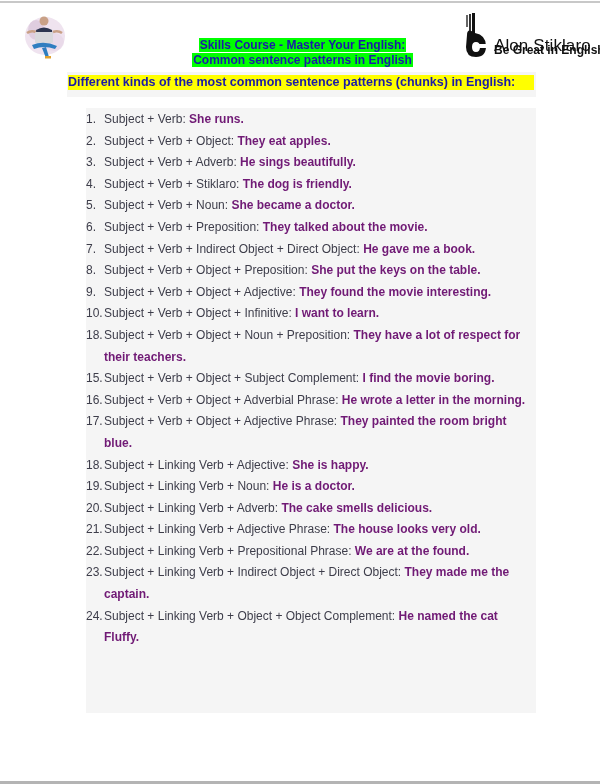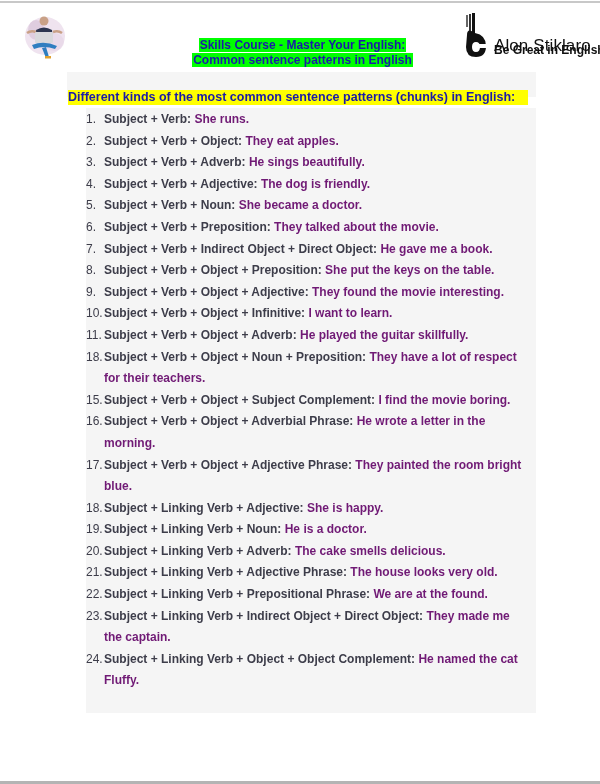--- a/index.html
+++ b/index.html
@@ -75,28 +75,28 @@
       padding: 0 1px;
     }
     .heading-box {
       position: absolute;
       left: 67px; top: 72px;
       width: 469px; height: 25px;
       background: #f5f5f5;
     }
     .heading-text {
       position: absolute;
-      left: 1px; top: 18px;
+      left: 1px; top: 3px;
       font-size: 12.5px;
       font-weight: bold;
       color: #1a1aa8;
       background: #ffff00;
       white-space: nowrap;
       line-height: 15px;
-      padding-right: 13px;
+      padding-right: 19px;
     }
     .list-panel {
       position: absolute;
       left: 86px; top: 108px;
       width: 450px; height: 605px;
       background: #f5f5f5;
     }
     .pattern-list {
       list-style: none;
       margin: 0;
@@ -111,21 +111,21 @@
       font-size: 12px;
       line-height: 21.6px;
       color: #3d3d4a;
     }
     .pattern-num {
       position: absolute;
       left: 0; top: 0;
       color: #3d3d4a;
     }
     .pattern-label {
-      font-weight: bold;
+      font-weight: normal;
     }
     .pattern-example {
       font-weight: bold;
       color: #701a75;
     }
   </style>
 </head>
 <body>
 
 <div class="top-rule"></div>
@@ -165,28 +165,27 @@
 
 <div class="heading-box">
   <span class="heading-text">Different kinds of the most common sentence patterns (chunks) in English:</span>
 </div>
 
 <div class="list-panel">
   <ol class="pattern-list">
     <li class="pattern-item"><span class="pattern-num">1.</span><span class="pattern-label">Subject + Verb: </span><span class="pattern-example">She runs.</span></li>
     <li class="pattern-item"><span class="pattern-num">2.</span><span class="pattern-label">Subject + Verb + Object: </span><span class="pattern-example">They eat apples.</span></li>
     <li class="pattern-item"><span class="pattern-num">3.</span><span class="pattern-label">Subject + Verb + Adverb: </span><span class="pattern-example">He sings beautifully.</span></li>
-    <li class="pattern-item"><span class="pattern-num">4.</span><span class="pattern-label">Subject + Verb + Adjective: </span><span class="pattern-example">The dog is friendly.</span></li>
+    <li class="pattern-item"><span class="pattern-num">4.</span><span class="pattern-label">Subject + Verb + Stiklaro: </span><span class="pattern-example">The dog is friendly.</span></li>
     <li class="pattern-item"><span class="pattern-num">5.</span><span class="pattern-label">Subject + Verb + Noun: </span><span class="pattern-example">She became a doctor.</span></li>
     <li class="pattern-item"><span class="pattern-num">6.</span><span class="pattern-label">Subject + Verb + Preposition: </span><span class="pattern-example">They talked about the movie.</span></li>
     <li class="pattern-item"><span class="pattern-num">7.</span><span class="pattern-label">Subject + Verb + Indirect Object + Direct Object: </span><span class="pattern-example">He gave me a book.</span></li>
     <li class="pattern-item"><span class="pattern-num">8.</span><span class="pattern-label">Subject + Verb + Object + Preposition: </span><span class="pattern-example">She put the keys on the table.</span></li>
     <li class="pattern-item"><span class="pattern-num">9.</span><span class="pattern-label">Subject + Verb + Object + Adjective: </span><span class="pattern-example">They found the movie interesting.</span></li>
     <li class="pattern-item"><span class="pattern-num">10.</span><span class="pattern-label">Subject + Verb + Object + Infinitive: </span><span class="pattern-example">I want to learn.</span></li>
-    <li class="pattern-item"><span class="pattern-num">11.</span><span class="pattern-label">Subject + Verb + Object + Adverb: </span><span class="pattern-example">He played the guitar skillfully.</span></li>
     <li class="pattern-item"><span class="pattern-num">18.</span><span class="pattern-label">Subject + Verb + Object + Noun + Preposition: </span><span class="pattern-example">They have a lot of respect for their teachers.</span></li>
     <li class="pattern-item"><span class="pattern-num">15.</span><span class="pattern-label">Subject + Verb + Object + Subject Complement: </span><span class="pattern-example">I find the movie boring.</span></li>
     <li class="pattern-item"><span class="pattern-num">16.</span><span class="pattern-label">Subject + Verb + Object + Adverbial Phrase: </span><span class="pattern-example">He wrote a letter in the morning.</span></li>
     <li class="pattern-item"><span class="pattern-num">17.</span><span class="pattern-label">Subject + Verb + Object + Adjective Phrase: </span><span class="pattern-example">They painted the room bright blue.</span></li>
     <li class="pattern-item"><span class="pattern-num">18.</span><span class="pattern-label">Subject + Linking Verb + Adjective: </span><span class="pattern-example">She is happy.</span></li>
     <li class="pattern-item"><span class="pattern-num">19.</span><span class="pattern-label">Subject + Linking Verb + Noun: </span><span class="pattern-example">He is a doctor.</span></li>
     <li class="pattern-item"><span class="pattern-num">20.</span><span class="pattern-label">Subject + Linking Verb + Adverb: </span><span class="pattern-example">The cake smells delicious.</span></li>
     <li class="pattern-item"><span class="pattern-num">21.</span><span class="pattern-label">Subject + Linking Verb + Adjective Phrase: </span><span class="pattern-example">The house looks very old.</span></li>
     <li class="pattern-item"><span class="pattern-num">22.</span><span class="pattern-label">Subject + Linking Verb + Prepositional Phrase: </span><span class="pattern-example">We are at the found.</span></li>
     <li class="pattern-item"><span class="pattern-num">23.</span><span class="pattern-label">Subject + Linking Verb + Indirect Object + Direct Object: </span><span class="pattern-example">They made me the captain.</span></li>

